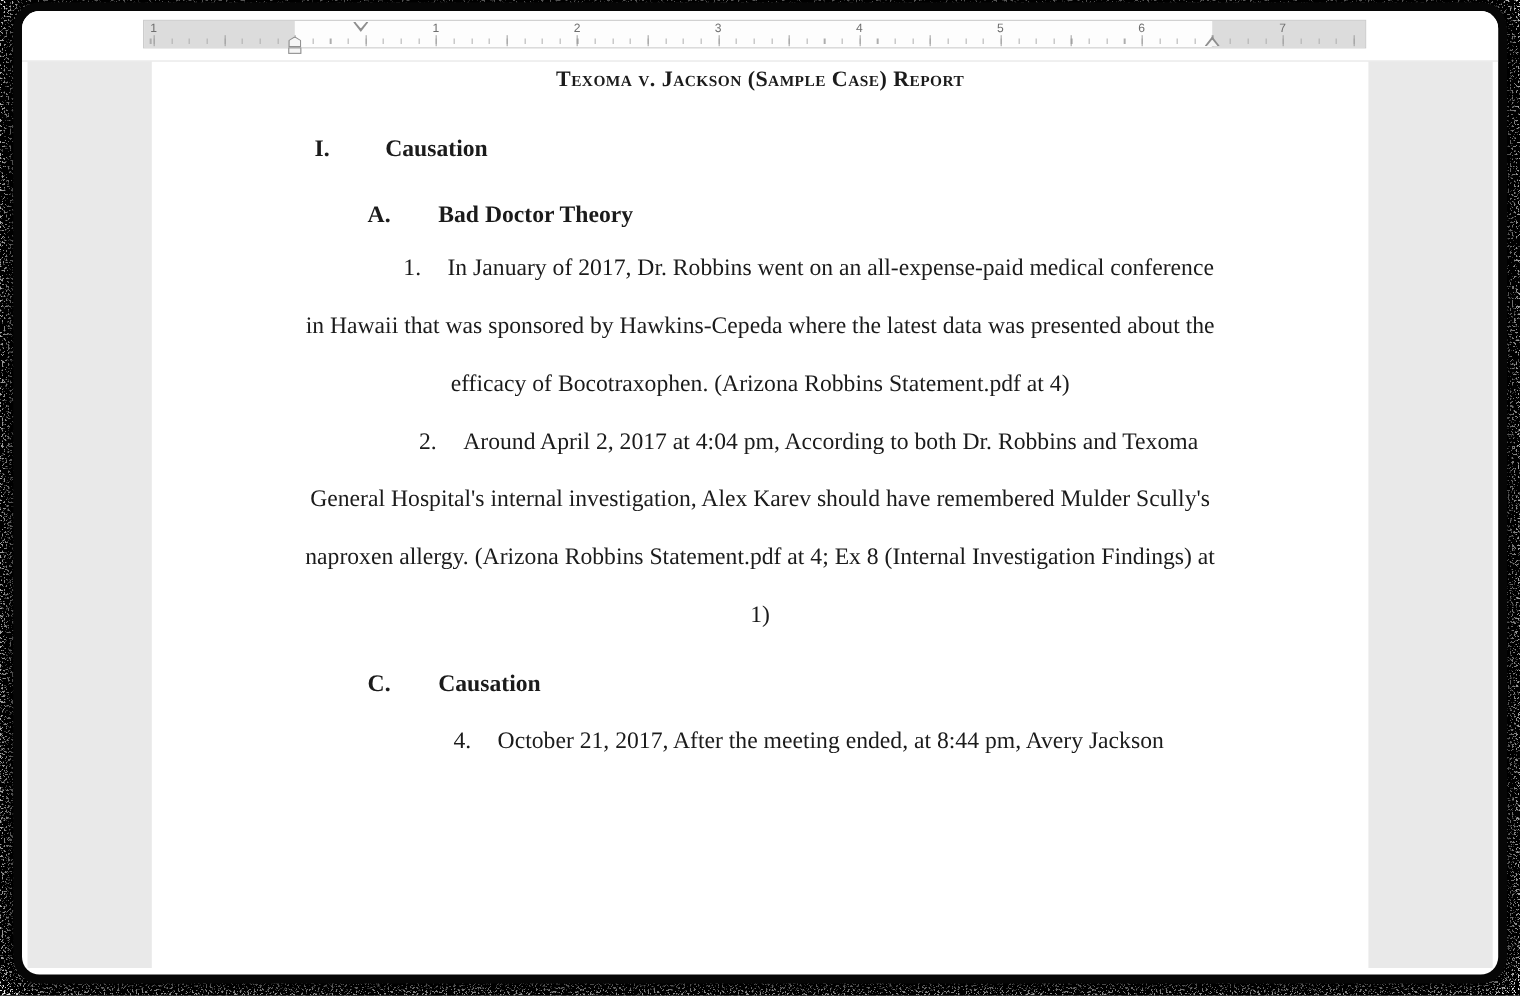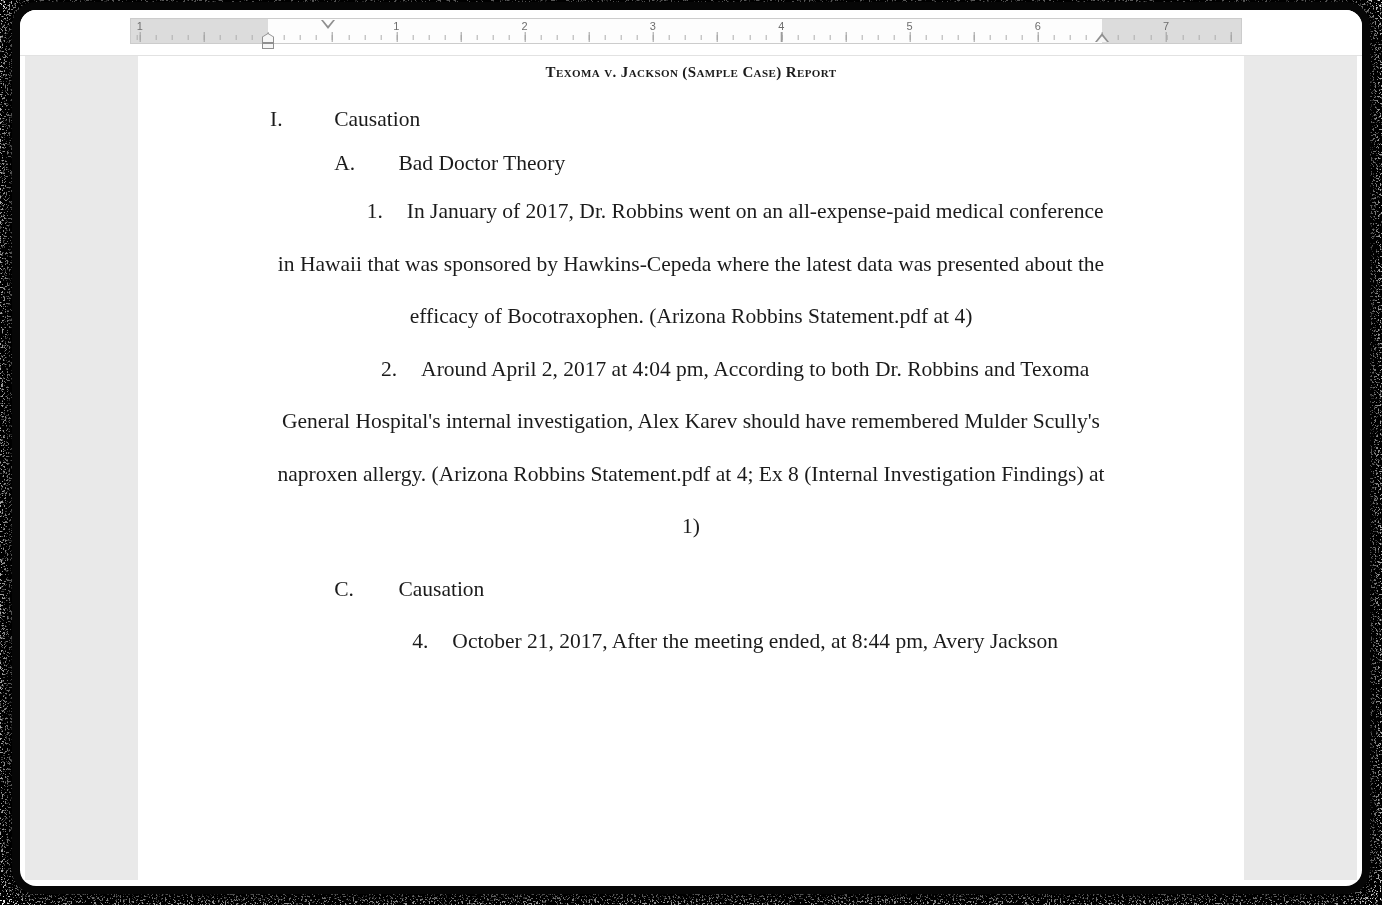--- a/index.html
+++ b/index.html
@@ -53,23 +53,23 @@
   .mk-right .i{position:absolute;left:2px;right:2px;top:3px;bottom:0;background:#f6f6f6;
     clip-path:polygon(50% 0,100% 100%,0 100%);}
 
   
   .doc-area{position:absolute;left:5px;right:5px;top:46px;bottom:6px;
     background:#e9e9e9;overflow:hidden;}
   .page{position:absolute;left:113px;top:0;width:1106px;height:100%;background:#ffffff;}
   .text-col{margin:0 132px;color:#1b1b1b;font-size:21.5px;}
 
   .doc-title{margin:-9px 0 0 0;line-height:50px;text-align:center;font-weight:bold;
-    font-variant:small-caps;font-size:15px;letter-spacing:.4px;}
-  .h-roman{margin:0;line-height:44px;font-weight:normal;}
-  .h-letter{margin:0;line-height:44px;font-weight:normal;text-indent:64.2px;}
+    font-variant:small-caps;font-size:20px;letter-spacing:.4px;}
+  .h-roman{margin:16px;line-height:44px;font-weight:bold;}
+  .h-letter{margin:0;line-height:44px;font-weight:bold;text-indent:64.2px;}
   .h-spaced{margin-top:10px;line-height:52.5px;}
   .body-p{margin:0;line-height:52.5px;text-indent:64.2px;text-align:center;}
   .pnum{display:inline-block;width:64.2px;text-indent:0;}
 </style>
 </head>
 <body>
 
 <div class="stage">
 
   <svg class="noise-svg" width="1382" height="905">

